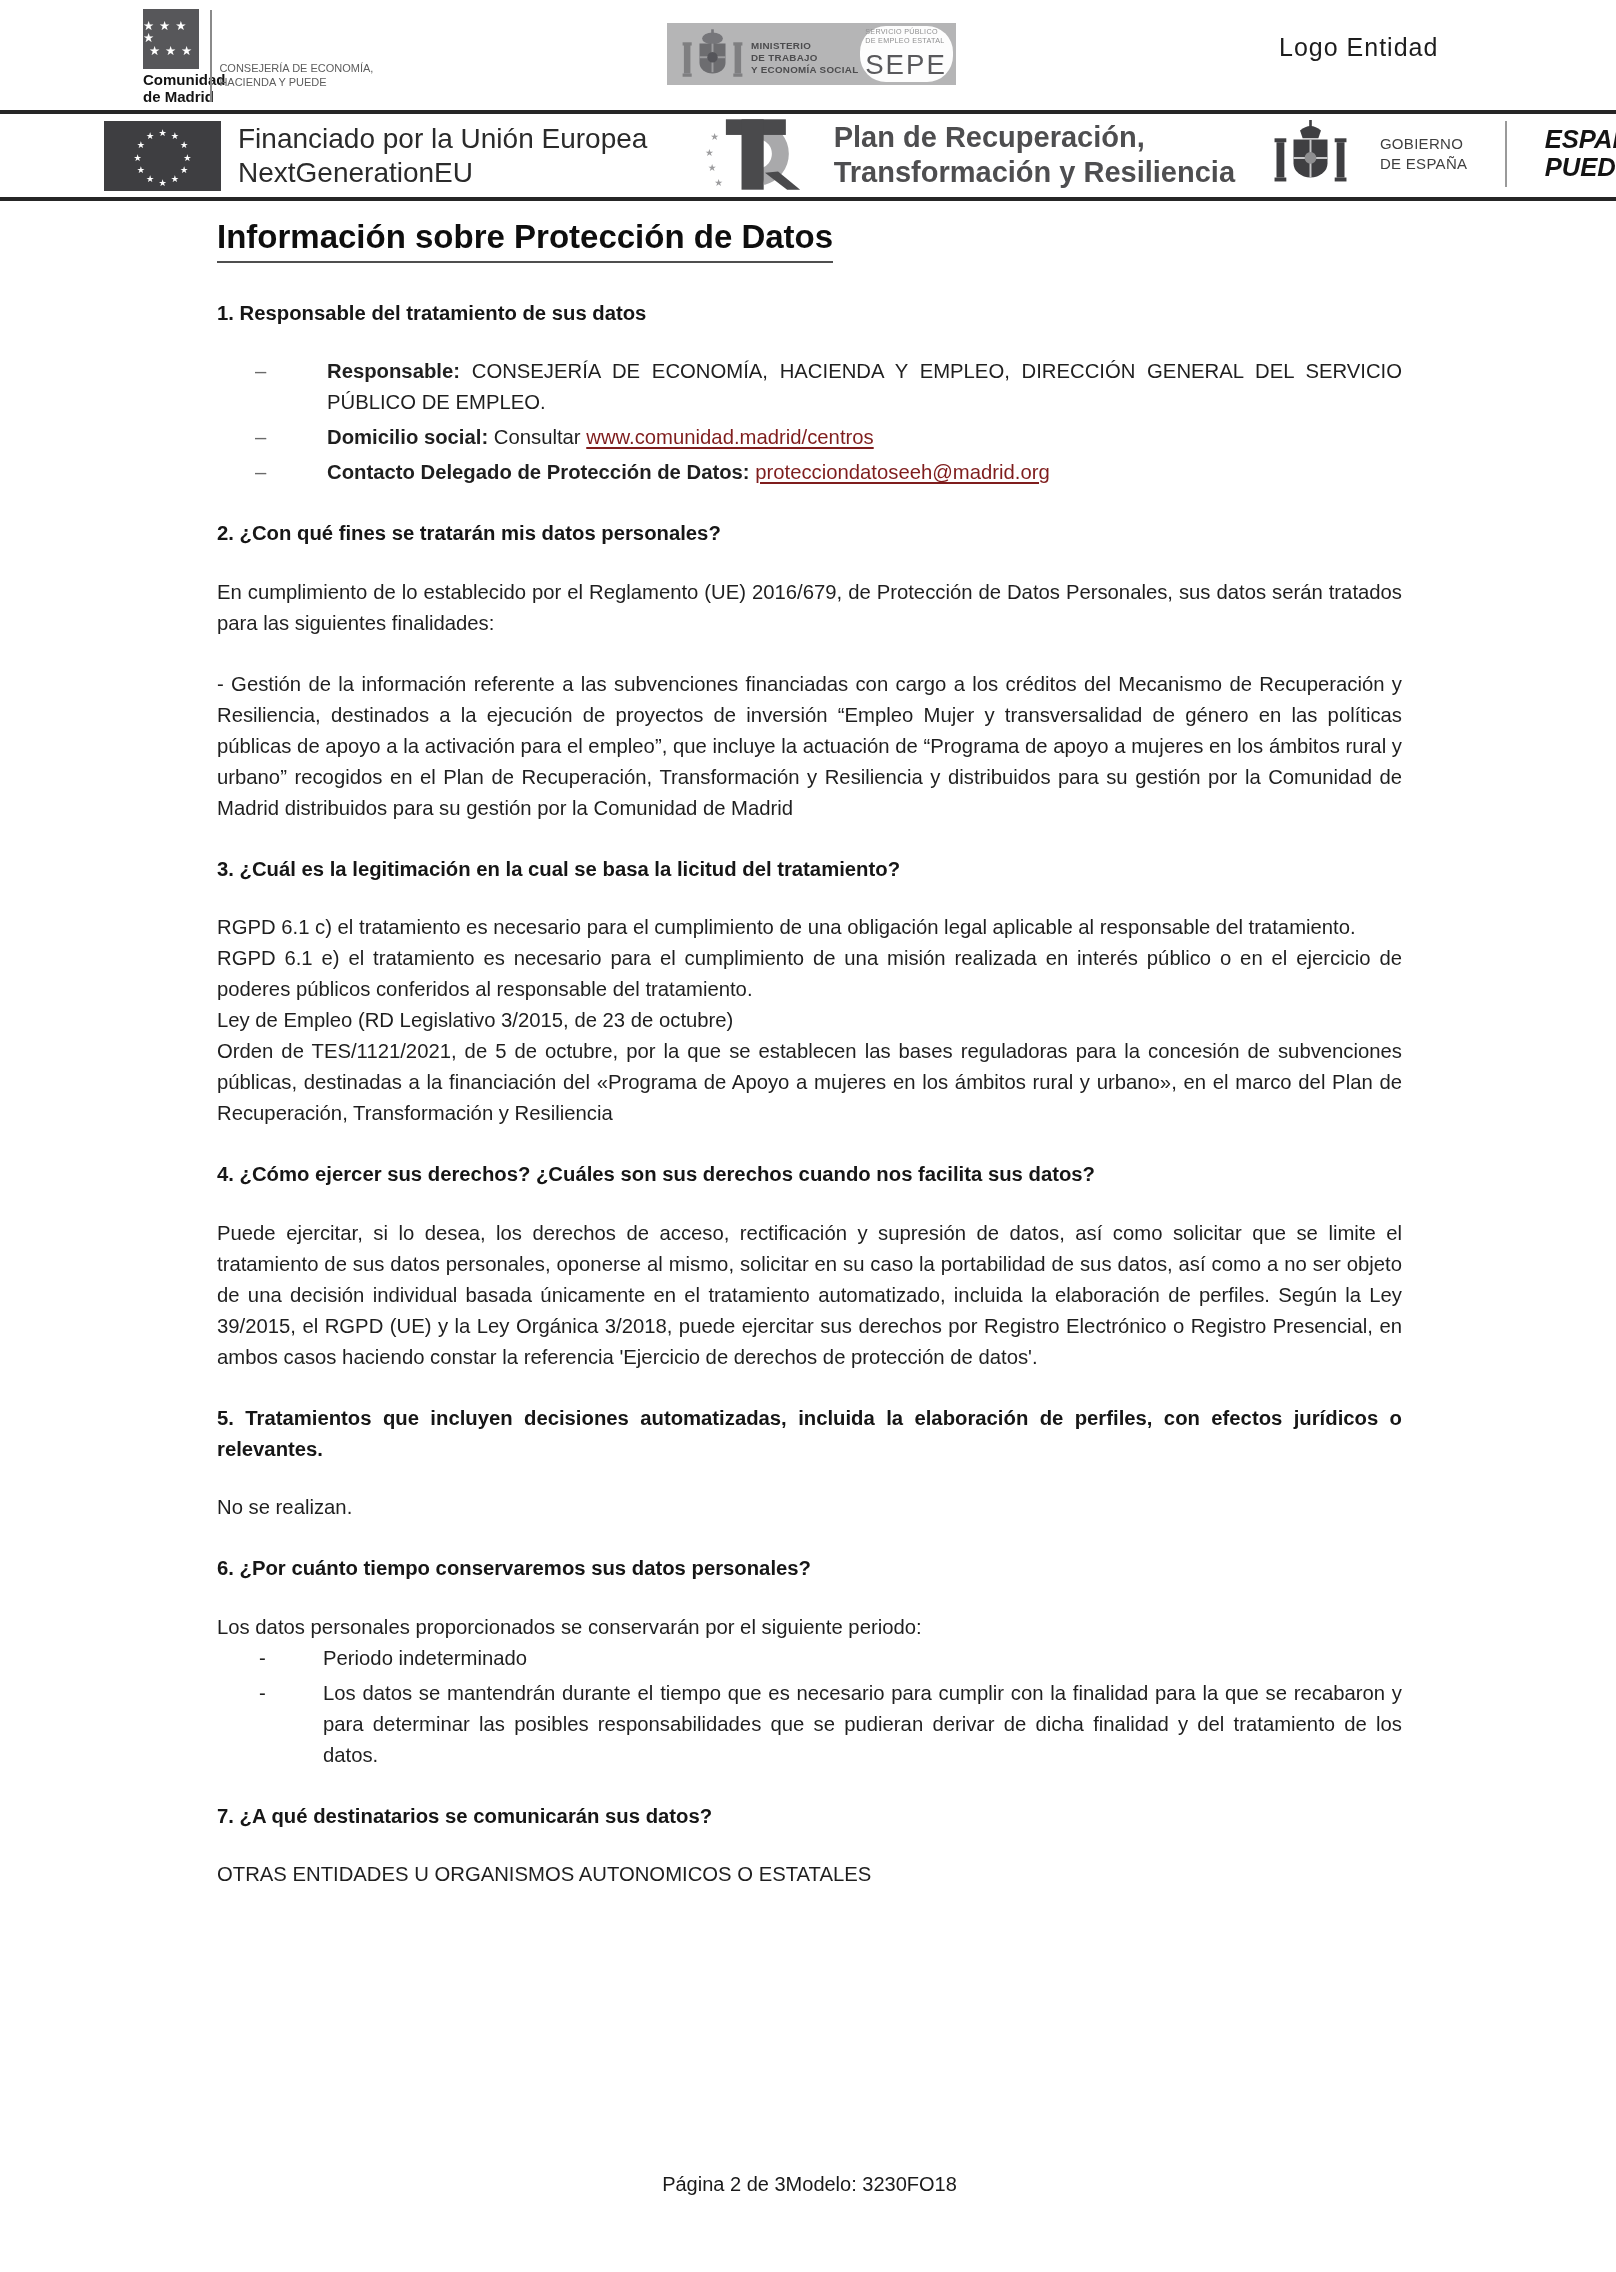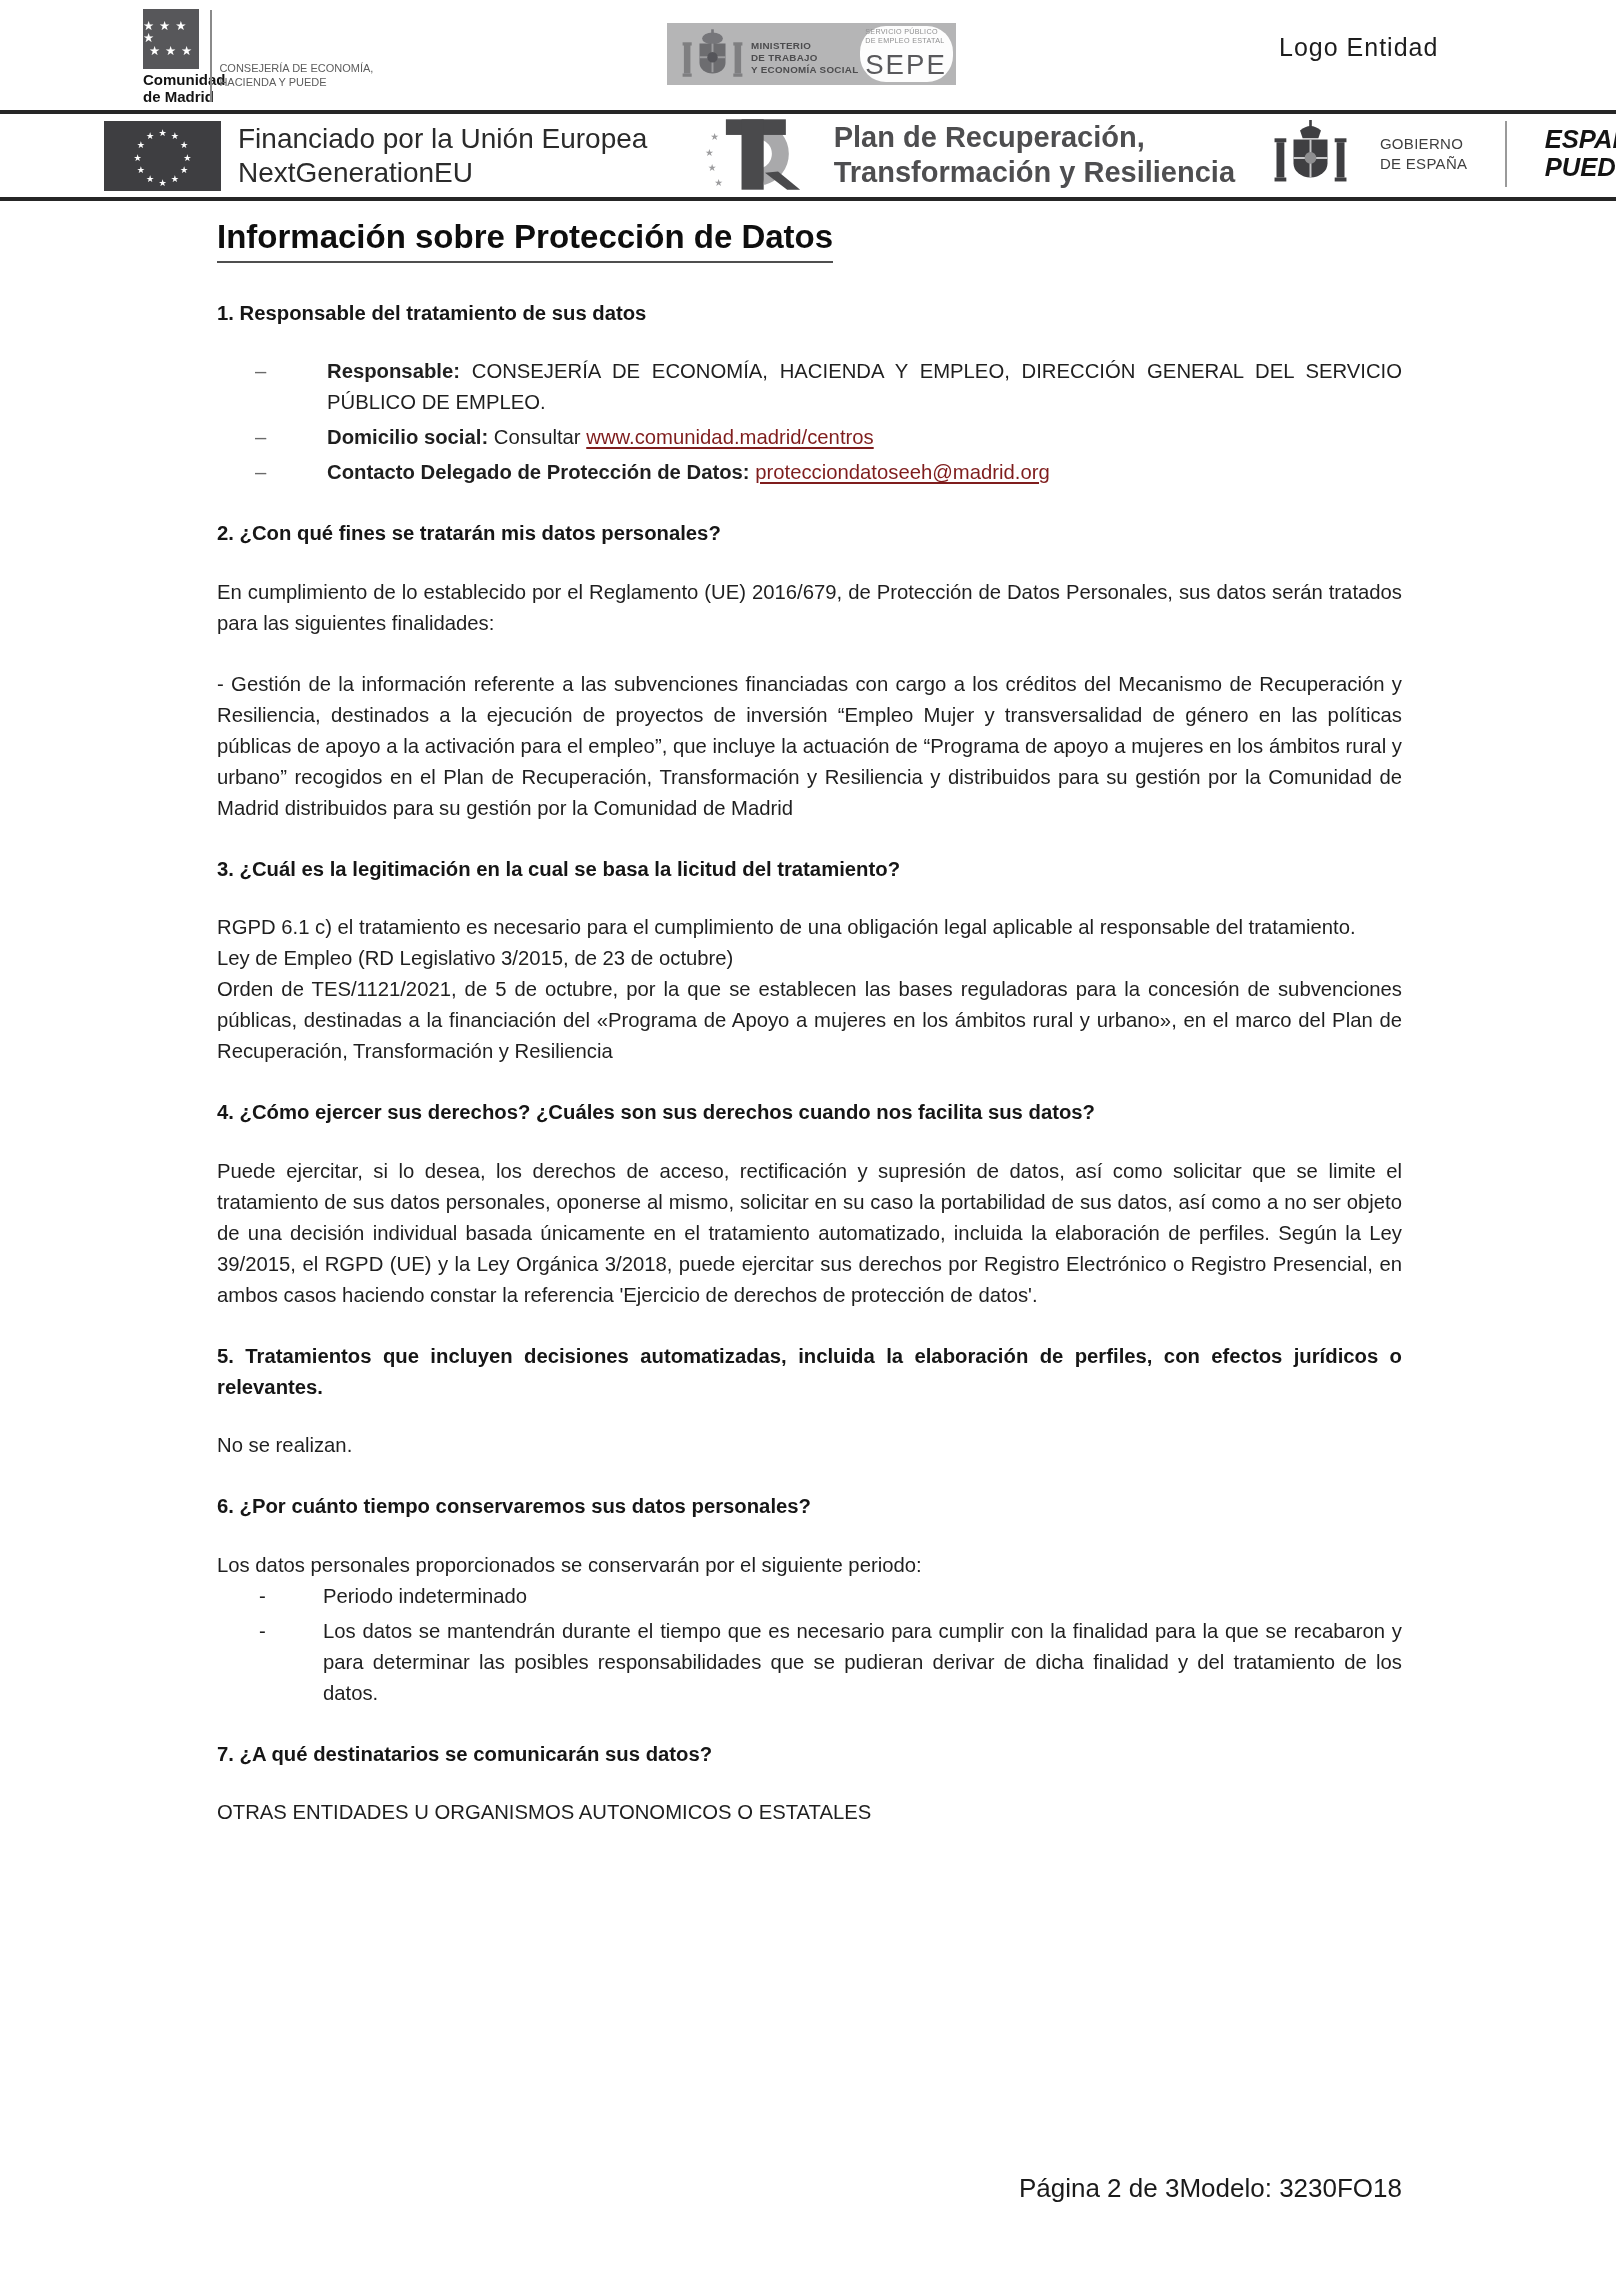--- a/index.html
+++ b/index.html
@@ -59,21 +59,21 @@
   .pb{margin-bottom:30px;}
   .blist{margin:0 0 30px;}
   .b-item{position:relative;padding-left:110px;font-size:20.3px;line-height:31px;text-align:justify;margin-bottom:3.9px;}
   .b-item .marker{position:absolute;left:38px;top:0;color:#6a6a6a;}
   .b2 .b-item{padding-left:106px;}
   .b2 .b-item .marker{left:42px;color:#1f1f1f;}
   .lead{font-weight:bold;}
   a.doclink{color:#7f1d1d;text-decoration:underline;text-underline-offset:3.3px;cursor:pointer;}
 
   footer{position:absolute;left:217px;top:2173px;width:1185px;display:flex;
-         justify-content:flex-end;font-size:26px;color:#1a1a1a;}
+         justify-content:center;font-size:20px;color:#1a1a1a;}
 </style>
 </head>
 <body>
 
 <div class="page">
 
   <div class="hdr1">
 
     <div class="madrid">
       <div class="madrid-col1">
@@ -219,20 +219,21 @@
         <span class="lead">Contacto Delegado de Protección de Datos: </span><a class="doclink">protecciondatoseeh@madrid.org</a>
       </div>
     </div>
 
     <div class="h2">2. ¿Con qué fines se tratarán mis datos personales?</div>
     <p class="p pb">En cumplimiento de lo establecido por el Reglamento (UE) 2016/679, de Protección de Datos Personales, sus datos serán tratados para las siguientes finalidades:</p>
     <p class="p pb">- Gestión de la información referente a las subvenciones financiadas con cargo a los créditos del Mecanismo de Recuperación y Resiliencia, destinados a la ejecución de proyectos de inversión “Empleo Mujer y transversalidad de género en las políticas públicas de apoyo a la activación para el empleo”, que incluye la actuación de “Programa de apoyo a mujeres en los ámbitos rural y urbano” recogidos en el Plan de Recuperación, Transformación y Resiliencia y distribuidos para su gestión por la Comunidad de Madrid distribuidos para su gestión por la Comunidad de Madrid</p>
 
     <div class="h2">3. ¿Cuál es la legitimación en la cual se basa la licitud del tratamiento?</div>
     <p class="p">RGPD 6.1 c) el tratamiento es necesario para el cumplimiento de una obligación legal aplicable al responsable del tratamiento.</p>
+    <p class="p">RGPD 6.1 e) el tratamiento es necesario para el cumplimiento de una misión realizada en interés público o en el ejercicio de poderes públicos conferidos al responsable del tratamiento.</p>
     <p class="p">Ley de Empleo (RD Legislativo 3/2015, de 23 de octubre)</p>
     <p class="p pb">Orden de TES/1121/2021, de 5 de octubre,  por la que se establecen las bases reguladoras para la concesión de subvenciones públicas, destinadas a la financiación del «Programa de Apoyo a mujeres en los ámbitos rural y urbano», en el marco del Plan de Recuperación, Transformación y Resiliencia</p>
 
     <div class="h2">4. ¿Cómo ejercer sus derechos? ¿Cuáles son sus derechos cuando nos facilita sus datos?</div>
     <p class="p pb">Puede ejercitar, si lo desea, los derechos de acceso, rectificación y supresión de datos, así como solicitar que se limite el tratamiento de sus datos personales, oponerse al mismo, solicitar en su caso la portabilidad de sus datos, así como a no ser objeto de una decisión individual basada únicamente en el tratamiento automatizado, incluida la elaboración de perfiles. Según la Ley 39/2015, el RGPD (UE) y la Ley Orgánica 3/2018, puede ejercitar sus derechos por Registro Electrónico o Registro Presencial, en ambos casos haciendo constar la referencia 'Ejercicio de derechos de protección de datos'.</p>
 
     <div class="h2">5. Tratamientos que incluyen decisiones automatizadas, incluida la elaboración de perfiles, con efectos jurídicos o relevantes.</div>
     <p class="p pb">No se realizan.</p>
 
     <div class="h2">6. ¿Por cuánto tiempo conservaremos sus datos personales?</div>

